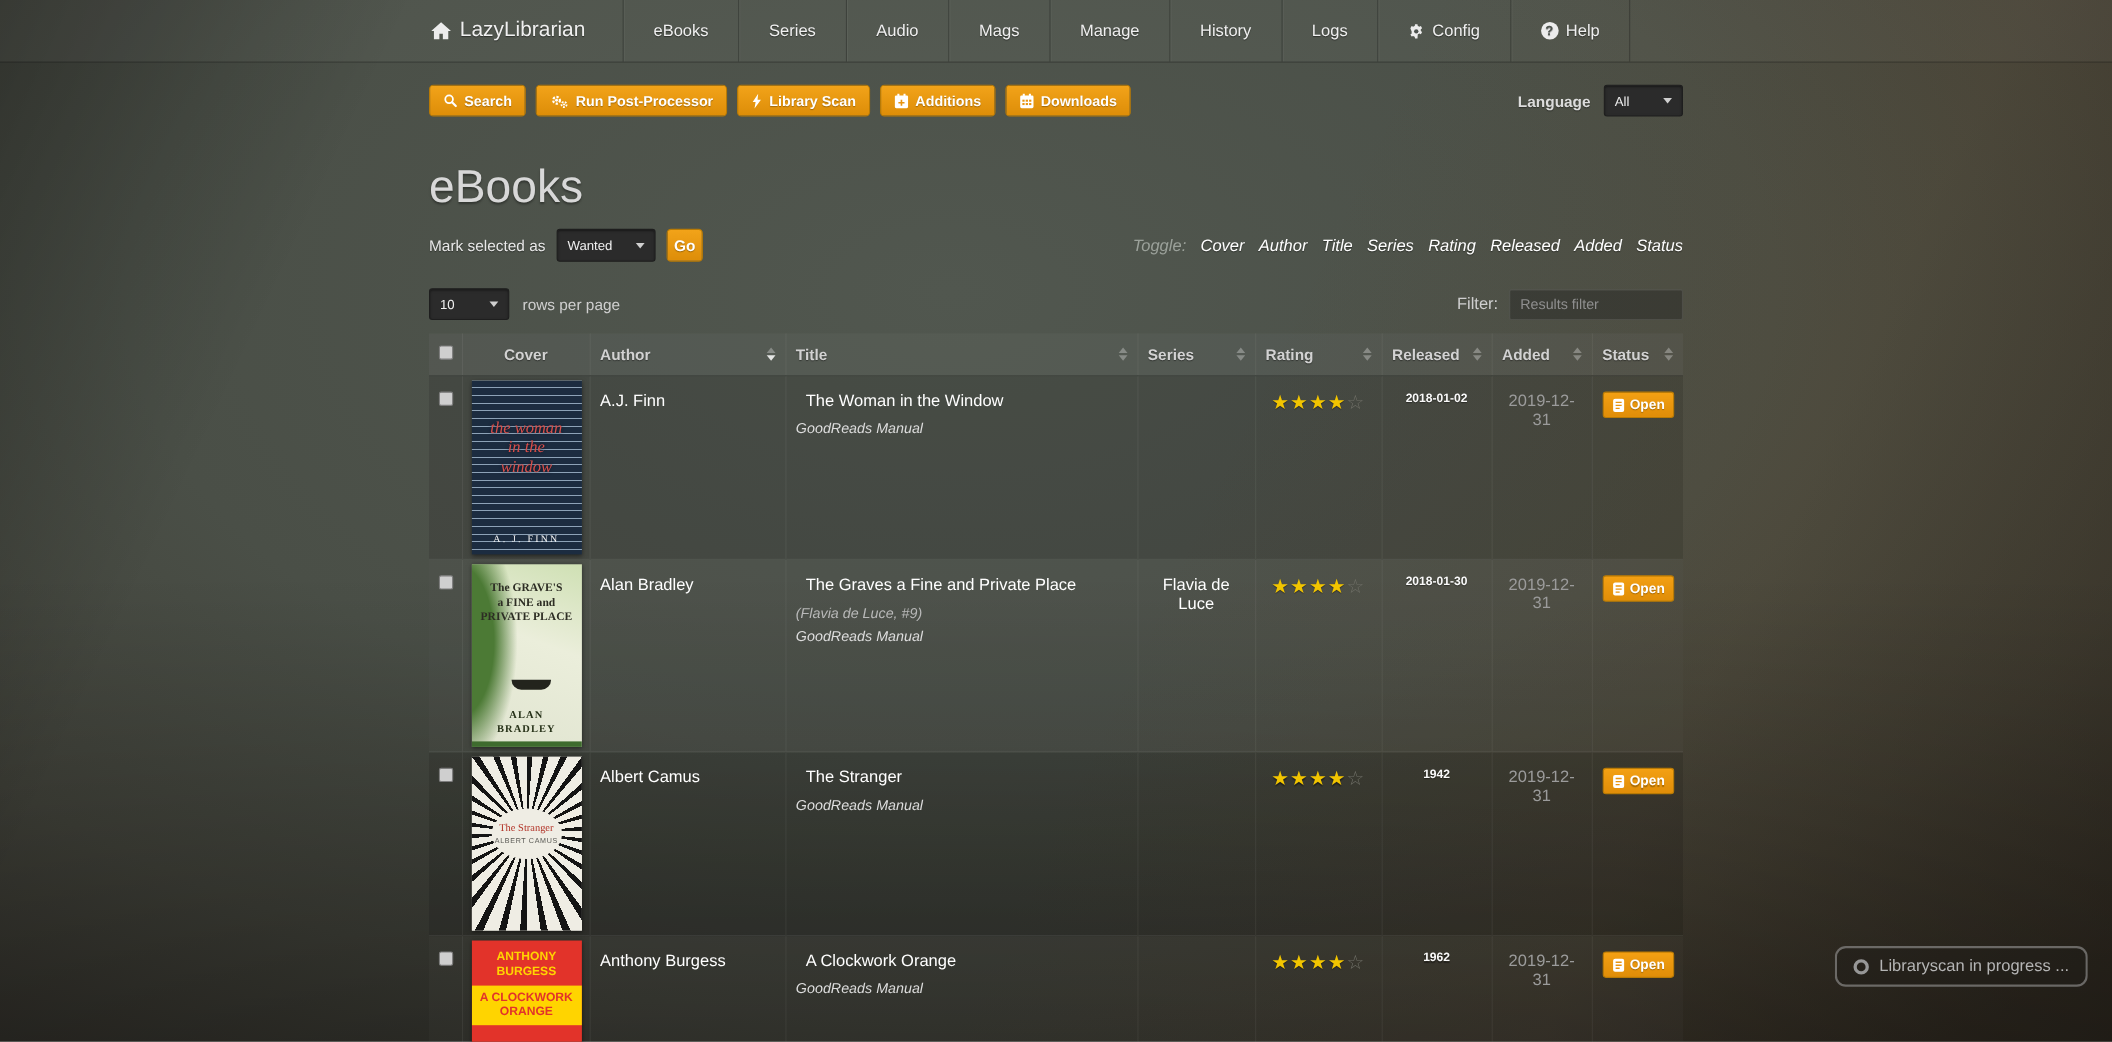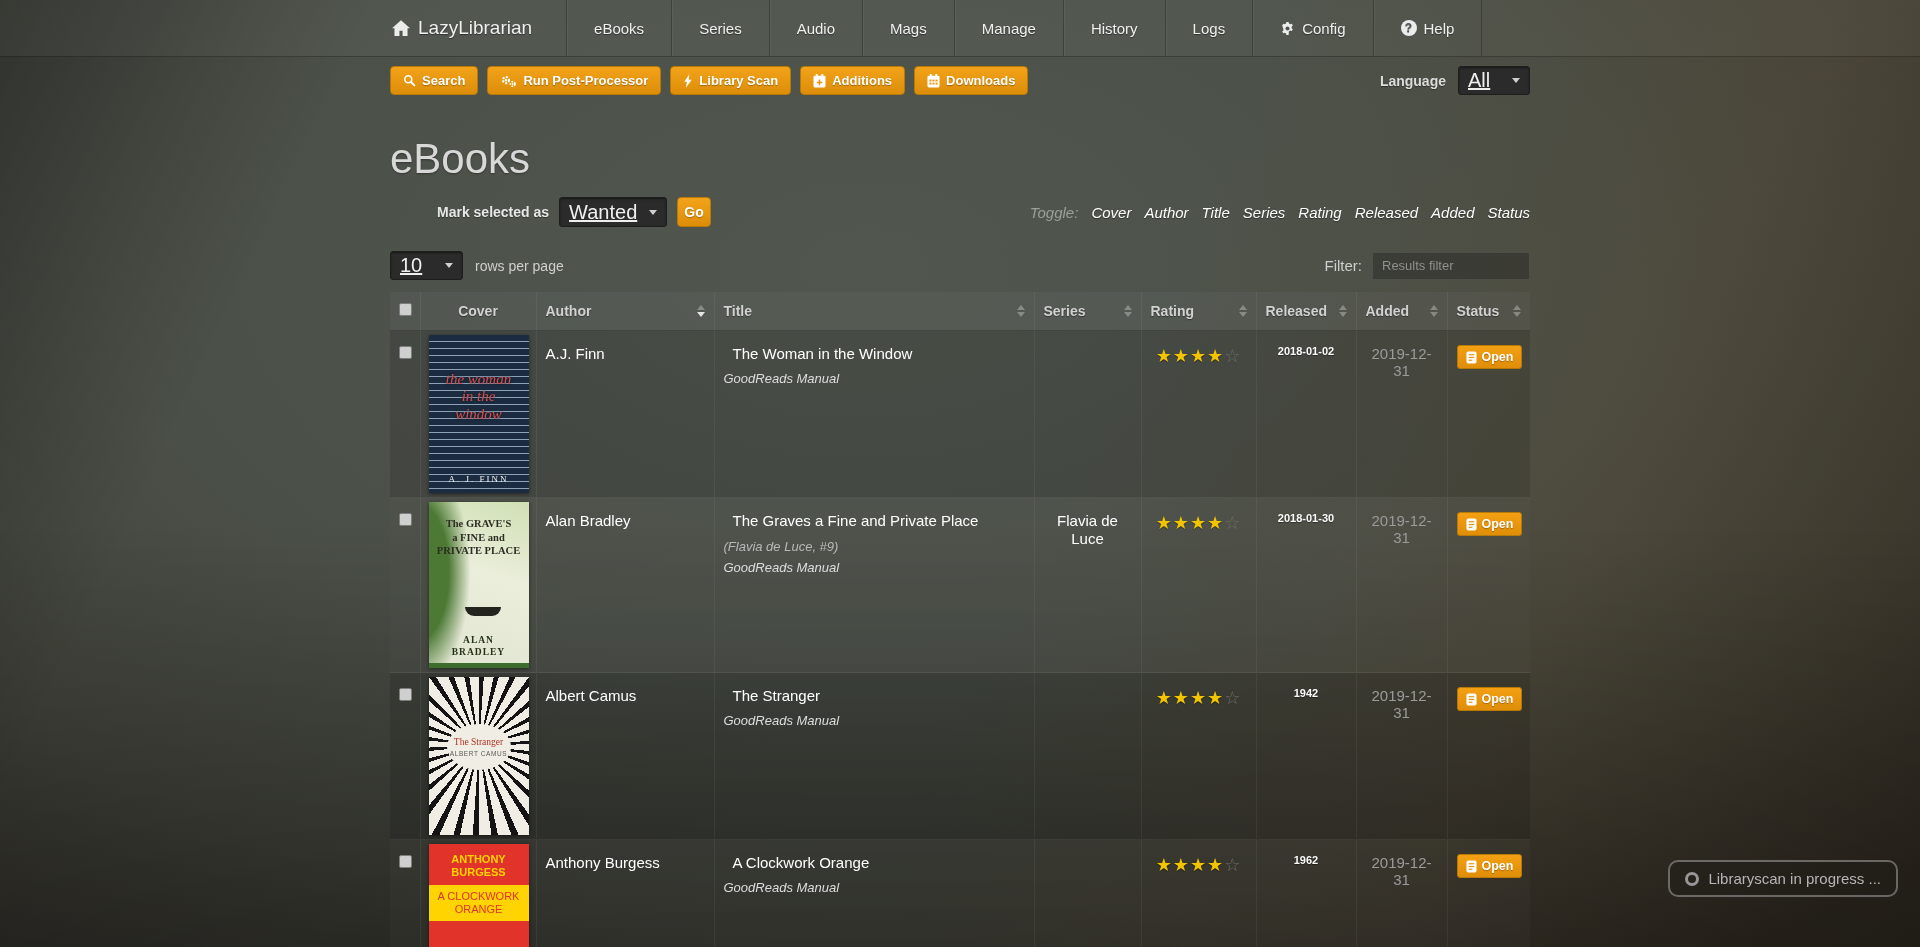--- a/index.html
+++ b/index.html
@@ -21,43 +21,43 @@
   .nav-links { display:flex; align-items:stretch; }
   .nav-links a {
     display:flex; align-items:center; gap:7px; padding:0 27px; color:#f0f0f0; font-size:15px;
     text-decoration:none; border-left:1px solid rgba(0,0,0,0.25); box-shadow:inset 1px 0 0 rgba(255,255,255,0.05);
     text-shadow:0 1px 1px rgba(0,0,0,0.45); cursor:pointer;
   }
   .nav-links a:last-child { border-right:1px solid rgba(0,0,0,0.25); }
   .q-circle { width:16px; height:16px; border-radius:50%; background:#ececec; color:#4c524c; font-weight:bold; font-size:12px; display:inline-flex; align-items:center; justify-content:center; }
 
   
-  .toolbar { display:flex; align-items:center; justify-content:space-between; margin-top:9px; }
+  .toolbar { display:flex; align-items:center; justify-content:space-between; margin-top:20px; }
   .toolbar-left { display:flex; gap:9px; }
   .btn-orange {
     display:inline-flex; align-items:center; gap:6px; height:29px; padding:0 12px;
     background:linear-gradient(#f2a319, #dd8d08); border:1px solid #b87a05; border-radius:4px;
     color:#fff; font-weight:bold; font-size:13px; text-shadow:0 1px 1px rgba(0,0,0,0.3); cursor:pointer;
   }
   .toolbar-right { display:flex; align-items:center; gap:12px; }
   .lang-label { font-size:14px; font-weight:bold; color:#dcdcdc; text-shadow:0 1px 1px rgba(0,0,0,0.4); }
 
   .fselect {
     display:inline-flex; align-items:center; justify-content:space-between;
     background:#2b2b2b; border:1px solid #1e1e1e; border-radius:3px; color:#efefef;
-    font-size:20px; padding:12px 9px; height:29px; min-width:72px;
-    box-shadow:inset 0 1px 2px rgba(0,0,0,0.45); cursor:pointer;text-decoration:underline;
+    font-size:12px; padding:12px 9px; height:29px; min-width:72px;
+    box-shadow:inset 0 1px 2px rgba(0,0,0,0.45); cursor:pointer;
   }
   .caret { width:0; height:0; border-left:4px solid transparent; border-right:4px solid transparent; border-top:5px solid #cfcfcf; margin-left:12px; }
 
   
   .page-title { margin-top:40px; font-size:42px; font-weight:400; color:#d8d8d8; text-shadow:0 1px 2px rgba(0,0,0,0.35); }
   .controls-row { display:flex; align-items:center; justify-content:space-between; margin-top:14px; }
   .mark-group { display:flex; align-items:center; gap:10px; }
-  .mark-label { font-size:14px; font-weight:bold; color:#e8e8e8; text-shadow:0 1px 1px rgba(0,0,0,0.4);margin-left:47px; }
+  .mark-label { font-size:14px; font-weight:normal; color:#e8e8e8; text-shadow:0 1px 1px rgba(0,0,0,0.4); }
   .btn-go { height:30px; padding:0 6px; font-size:14px; }
   .toggle-group { display:flex; align-items:center; gap:13px; font-size:15px;font-style:italic; }
   .toggle-label { color:#9ba19a; }
   .toggle-group a { color:#fff; text-decoration:none; cursor:pointer; text-shadow:0 1px 1px rgba(0,0,0,0.4); }
 
   .pagination-row { display:flex; align-items:center; justify-content:space-between; margin-top:24px; }
   .rows-group { display:flex; align-items:center; gap:12px; }
   .rows-label { font-size:14px; color:#cfcfcf; }
   .filter-group { display:flex; align-items:center; gap:10px; }
   .filter-label { font-size:15px; color:#cfcfcf; }
@@ -119,21 +119,21 @@
   .cg-strip { position:absolute; bottom:0; left:0; right:0; height:5px; background:#3e6b2e; }
 
   .cover-stranger { background:#efede4; }
   .cs-rays { position:absolute; inset:-6px; background:repeating-conic-gradient(from 0deg at 50% 44%, #141414 0deg 4deg, #efede4 4deg 12deg); }
   .cs-center { position:absolute; left:50%; top:44%; transform:translate(-50%,-50%); width:64px; height:46px; background:#efede4; border-radius:50%; display:flex; flex-direction:column; align-items:center; justify-content:center; }
   .cs-title { color:#b23327; font-size:9.5px; font-family:"Liberation Serif", serif; }
   .cs-author { color:#5a5a55; font-size:6.5px; letter-spacing:0.6px; margin-top:3px; }
 
   .cover-clockwork { background:#e2332a; }
   .cc-author { padding:9px 4px 5px; text-align:center; color:#ffd400; font-weight:bold; font-size:11px; line-height:1.15; }
-  .cc-band { margin-top:2px; background:#ffd400; color:#e2332a; font-weight:normal; text-align:center; font-size:11px; line-height:1.15; padding:5px 2px; }
+  .cc-band { margin-top:2px; background:#ffd400; color:#e2332a; font-weight:bold; text-align:center; font-size:11px; line-height:1.15; padding:5px 2px; }
 
   
   .toast {
     position:fixed; right:22px; bottom:50px; display:flex; align-items:center; gap:9px;
     padding:8px 15px; border:2px solid rgba(165,165,165,0.55); border-radius:10px;
     background:rgba(32,29,25,0.45); color:#b5b5b5; font-size:15px;
   }
   .spinner { width:14px; height:14px; border:3px solid #979797; border-radius:50%; display:inline-block; flex:0 0 auto; }
 
   svg { display:block; }

